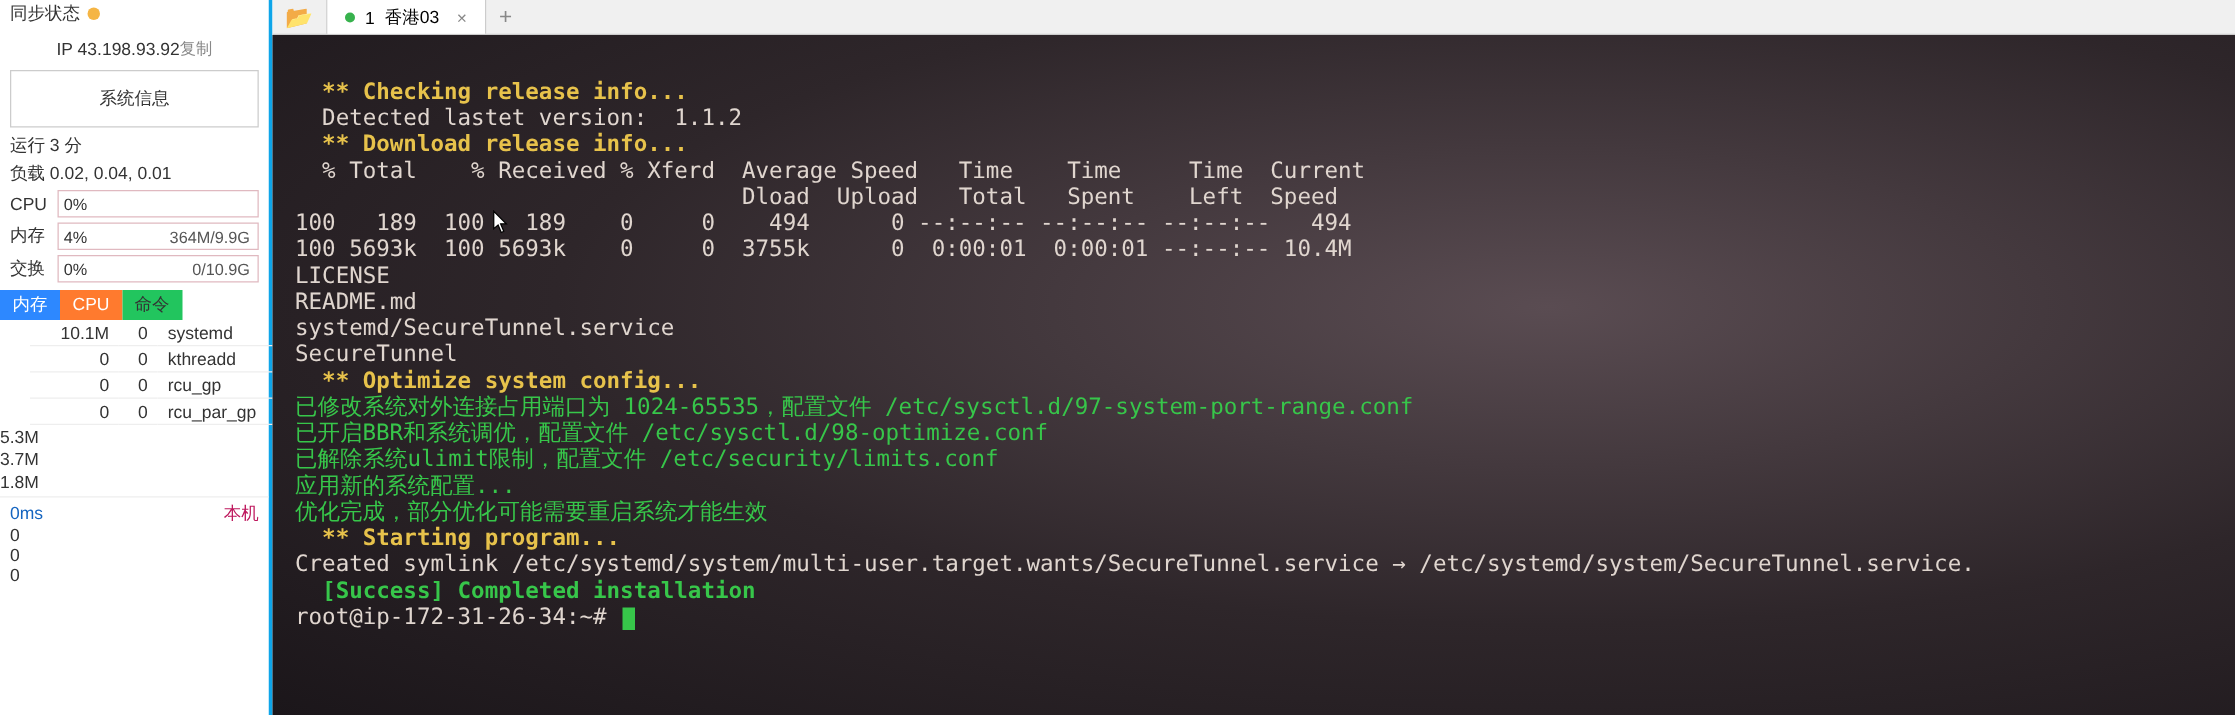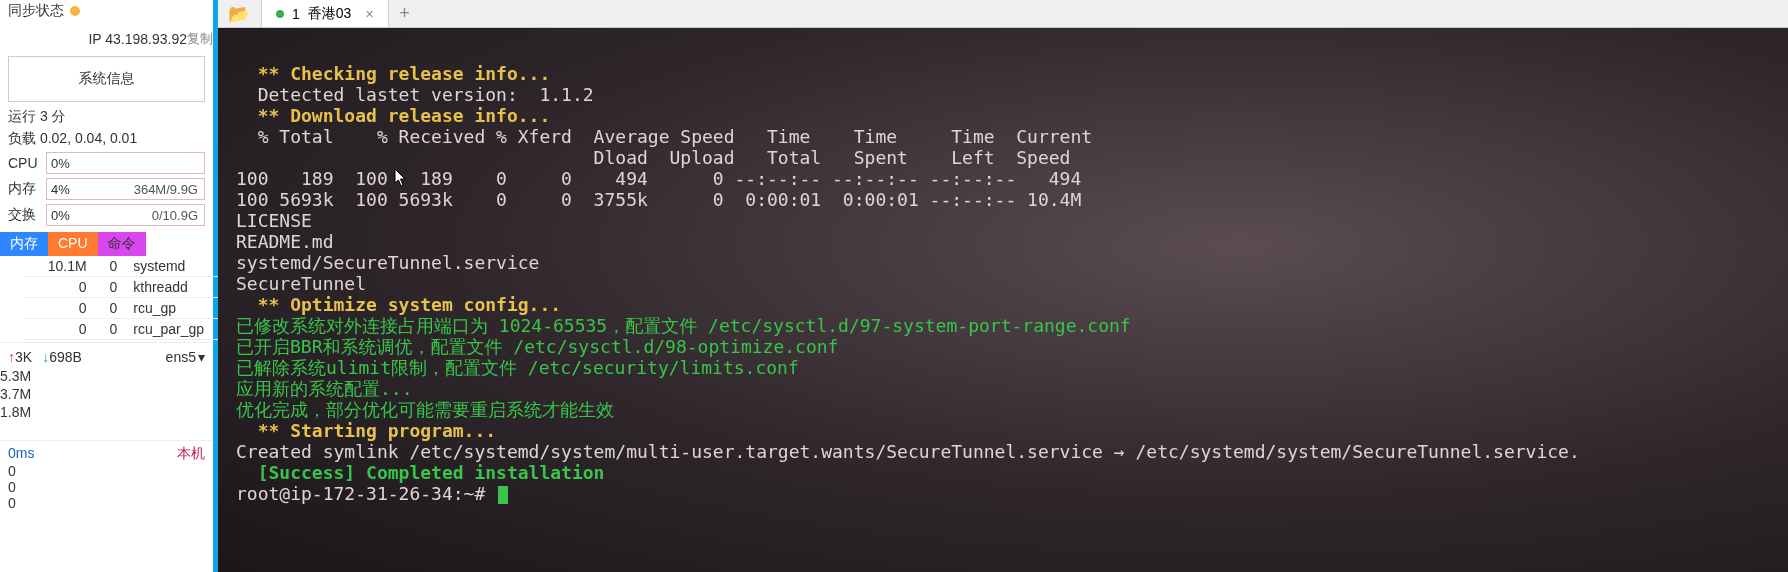--- a/index.html
+++ b/index.html
@@ -8,42 +8,42 @@
   height: 572px;
   font-family: "Microsoft YaHei", "PingFang SC", Arial, sans-serif;
   font-size: 14px;
   background: #fff;
   overflow: hidden;
   display: flex;
 }
 .sidebar {
   width: 218px;
   height: 100%;
-  border-right: 5px solid #0ea5e9;
+  border-right: 3px solid #0ea5e9;
   background: #fff;
   display: flex;
   flex-direction: column;
   font-size: 14px;
   color: #333;
 }
 .sync-row {
   display: flex;
   align-items: center;
   padding: 2px 8px 6px 8px;
   gap: 4px;
 }
 .sync-dot {
   width: 10px; height: 10px; border-radius: 50%;
   background: #f5b544;
   display: inline-block;
   margin-left: 2px;
 }
 .ip-row {
   display: flex;
-  justify-content: flex-end;
+  justify-content: center;
   align-items: center;
   padding: 4px 0;
 }
 .copy-link { color: #888; font-size: 13px; }
 .sysinfo-btn {
   margin: 4px 8px;
   border: 1px solid #ccc;
   background: #fff;
   text-align: center;
   padding: 13px 0;
@@ -69,21 +69,21 @@
 .bar-pct { position: absolute; left: 4px; font-size: 13px; }
 .bar-extra { position: absolute; right: 6px; font-size: 13px; color: #555; }
 .proc-tabs {
   display: flex;
   margin-top: 4px;
 }
 .proc-tab {
   padding: 3px 10px;
   font-size: 14px;
   cursor: pointer;
-  background: #d946ef;
+  background: #22c55e;
 }
 .proc-tab.active1 { background: #2d88ff; color: #fff; }
 .proc-tab.active2 { background: #ff7a2e; color: #fff; }
 .proc-table { width: 100%; border-collapse: collapse; margin-left: 24px; }
 .proc-table td {
   padding: 2px 8px;
   border-bottom: 1px solid #eee;
   font-size: 14px;
   text-align: right;
 }
@@ -102,21 +102,21 @@
   display: flex; align-items: center; gap: 2px;
   margin-left: auto;
 }
 .graph-vals { padding: 0 0; line-height: 1.3; color: #333; }
 .ms-row {
   display: flex;
   justify-content: space-between;
   padding: 4px 8px 0 8px;
   color: #1565c0;
   border-top: 1px solid #eee;
-  margin-top: 18px;
+  margin-top: 2px;
 }
 .ms-row .local { color: #be185d; }
 .zeros { padding: 0 8px; color: #333; }
 
 .main {
   flex: 1;
   height: 100%;
   display: flex;
   flex-direction: column;
 }
@@ -242,28 +242,20 @@
           <td>rcu_gp</td>
         </tr>
     <tr>
           <td>0</td>
           <td>0</td>
           <td>rcu_par_gp</td>
         </tr>
   </tbody>
     </table>
 
-  <div class="net-row">
-    <span><span class="up-arrow">↑</span><span>3K</span></span>
-    <span><span class="down-arrow">↓</span><span>698B</span></span>
-    <span class="iface-sel">
-      <span>ens5</span>
-      <span>▾</span>
-    </span>
-  </div>
   <div class="graph-vals">
     <div>5.3M</div>
     <div>3.7M</div>
     <div>1.8M</div>
   </div>
   <div class="ms-row">
     <span>0ms</span>
     <span class="local">本机</span>
   </div>
   <div class="zeros">

